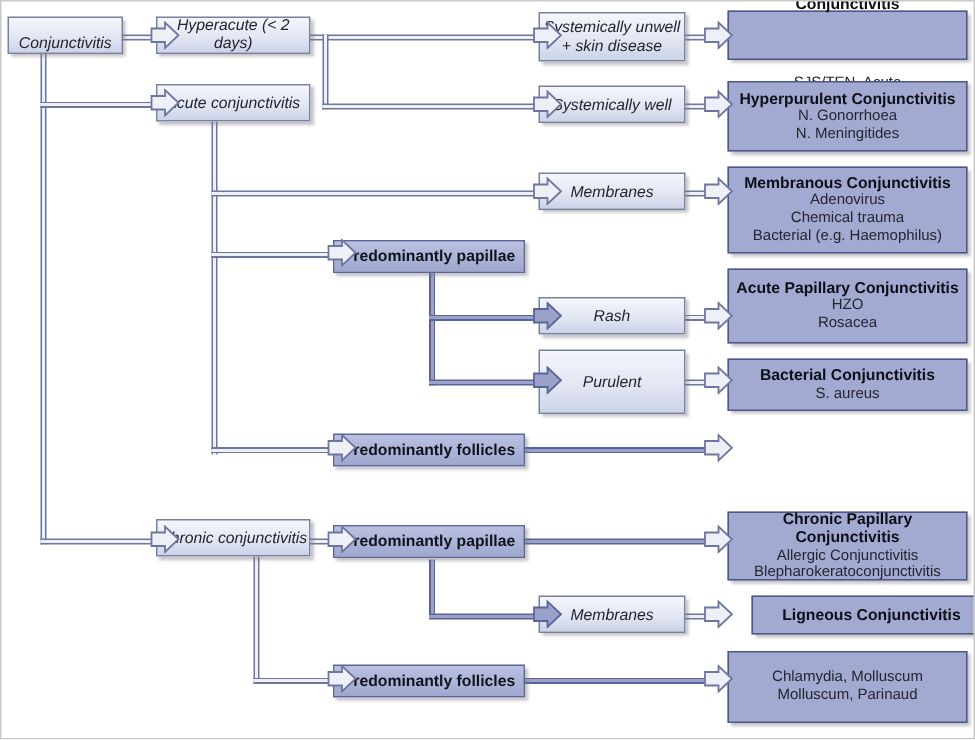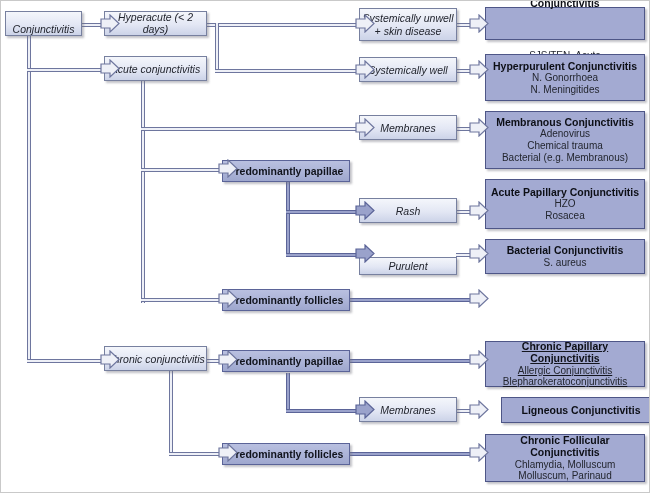--- a/index.html
+++ b/index.html
@@ -246,21 +246,21 @@
   </div>
   <div class="node pale" style="left:358px;top:56px;width:98px;height:25px;">
     <span>Systemically well</span>
   </div>
   <div class="node pale" style="left:358px;top:114px;width:98px;height:25px;">
     <span>Membranes</span>
   </div>
   <div class="node pale" style="left:358px;top:197px;width:98px;height:25px;">
     <span>Rash</span>
   </div>
-  <div class="node pale" style="left:358px;top:256px;width:98px;height:18px;">
+  <div class="node pale" style="left:358px;top:232px;width:98px;height:43px;">
     <span>Purulent</span>
   </div>
   <div class="node pale" style="left:358px;top:396px;width:98px;height:25px;">
     <span>Membranes</span>
   </div>
 
   <div class="node mid" style="left:221px;top:159px;width:128px;height:22px;">
     <span>Predominantly papillae</span>
   </div>
   <div class="node mid" style="left:221px;top:288px;width:128px;height:22px;">
@@ -281,44 +281,43 @@
   <div class="node diag" style="left:484px;top:53px;width:160px;height:47px;">
     <span class="ttl">Hyperpurulent Conjunctivitis</span>
     <span class="sub">N. Gonorrhoea</span>
     <span class="sub">N. Meningitides</span>
   </div>
 
   <div class="node diag" style="left:484px;top:110px;width:160px;height:58px;">
     <span class="ttl">Membranous Conjunctivitis</span>
     <span class="sub">Adenovirus</span>
     <span class="sub">Chemical trauma</span>
-    <span class="sub">Bacterial (e.g. Membranous)</span>
+    <span class="sub">Bacterial (e.g. Haemophilus)</span>
   </div>
 
   <div class="node diag" style="left:484px;top:178px;width:160px;height:50px;">
     <span class="ttl">Acute Papillary Conjunctivitis</span>
     <span class="sub">HZO</span>
     <span class="sub">Rosacea</span>
   </div>
 
   <div class="node diag" style="left:484px;top:238px;width:160px;height:35px;">
     <span class="ttl">Bacterial Conjunctivitis</span>
     <span class="sub">S.  aureus</span>
   </div>
 
 
-  <div class="node diag" style="left:484px;top:340px;width:160px;height:46px;text-decoration:underline;">
+  <div class="node diag" style="left:484px;top:340px;width:160px;height:46px;">
     <span class="ttl">Chronic Papillary Conjunctivitis</span>
     <span class="sub">Allergic Conjunctivitis</span>
     <span class="sub">Blepharokeratoconjunctivitis</span>
   </div>
 
   <div class="node diag" style="left:484px;top:396px;width:160px;height:26px;margin-left:16px;">
     <span class="ttl">Ligneous Conjunctivitis</span>
   </div>
 
   <div class="node diag" style="left:484px;top:433px;width:160px;height:48px;">
-    <span class="ttl">Chronic Follicular Conjunctivitis</span>
     <span class="sub">Chlamydia, Molluscum</span>
     <span class="sub">Molluscum, Parinaud</span>
   </div>
 
 </div>
 
 </body></html>

